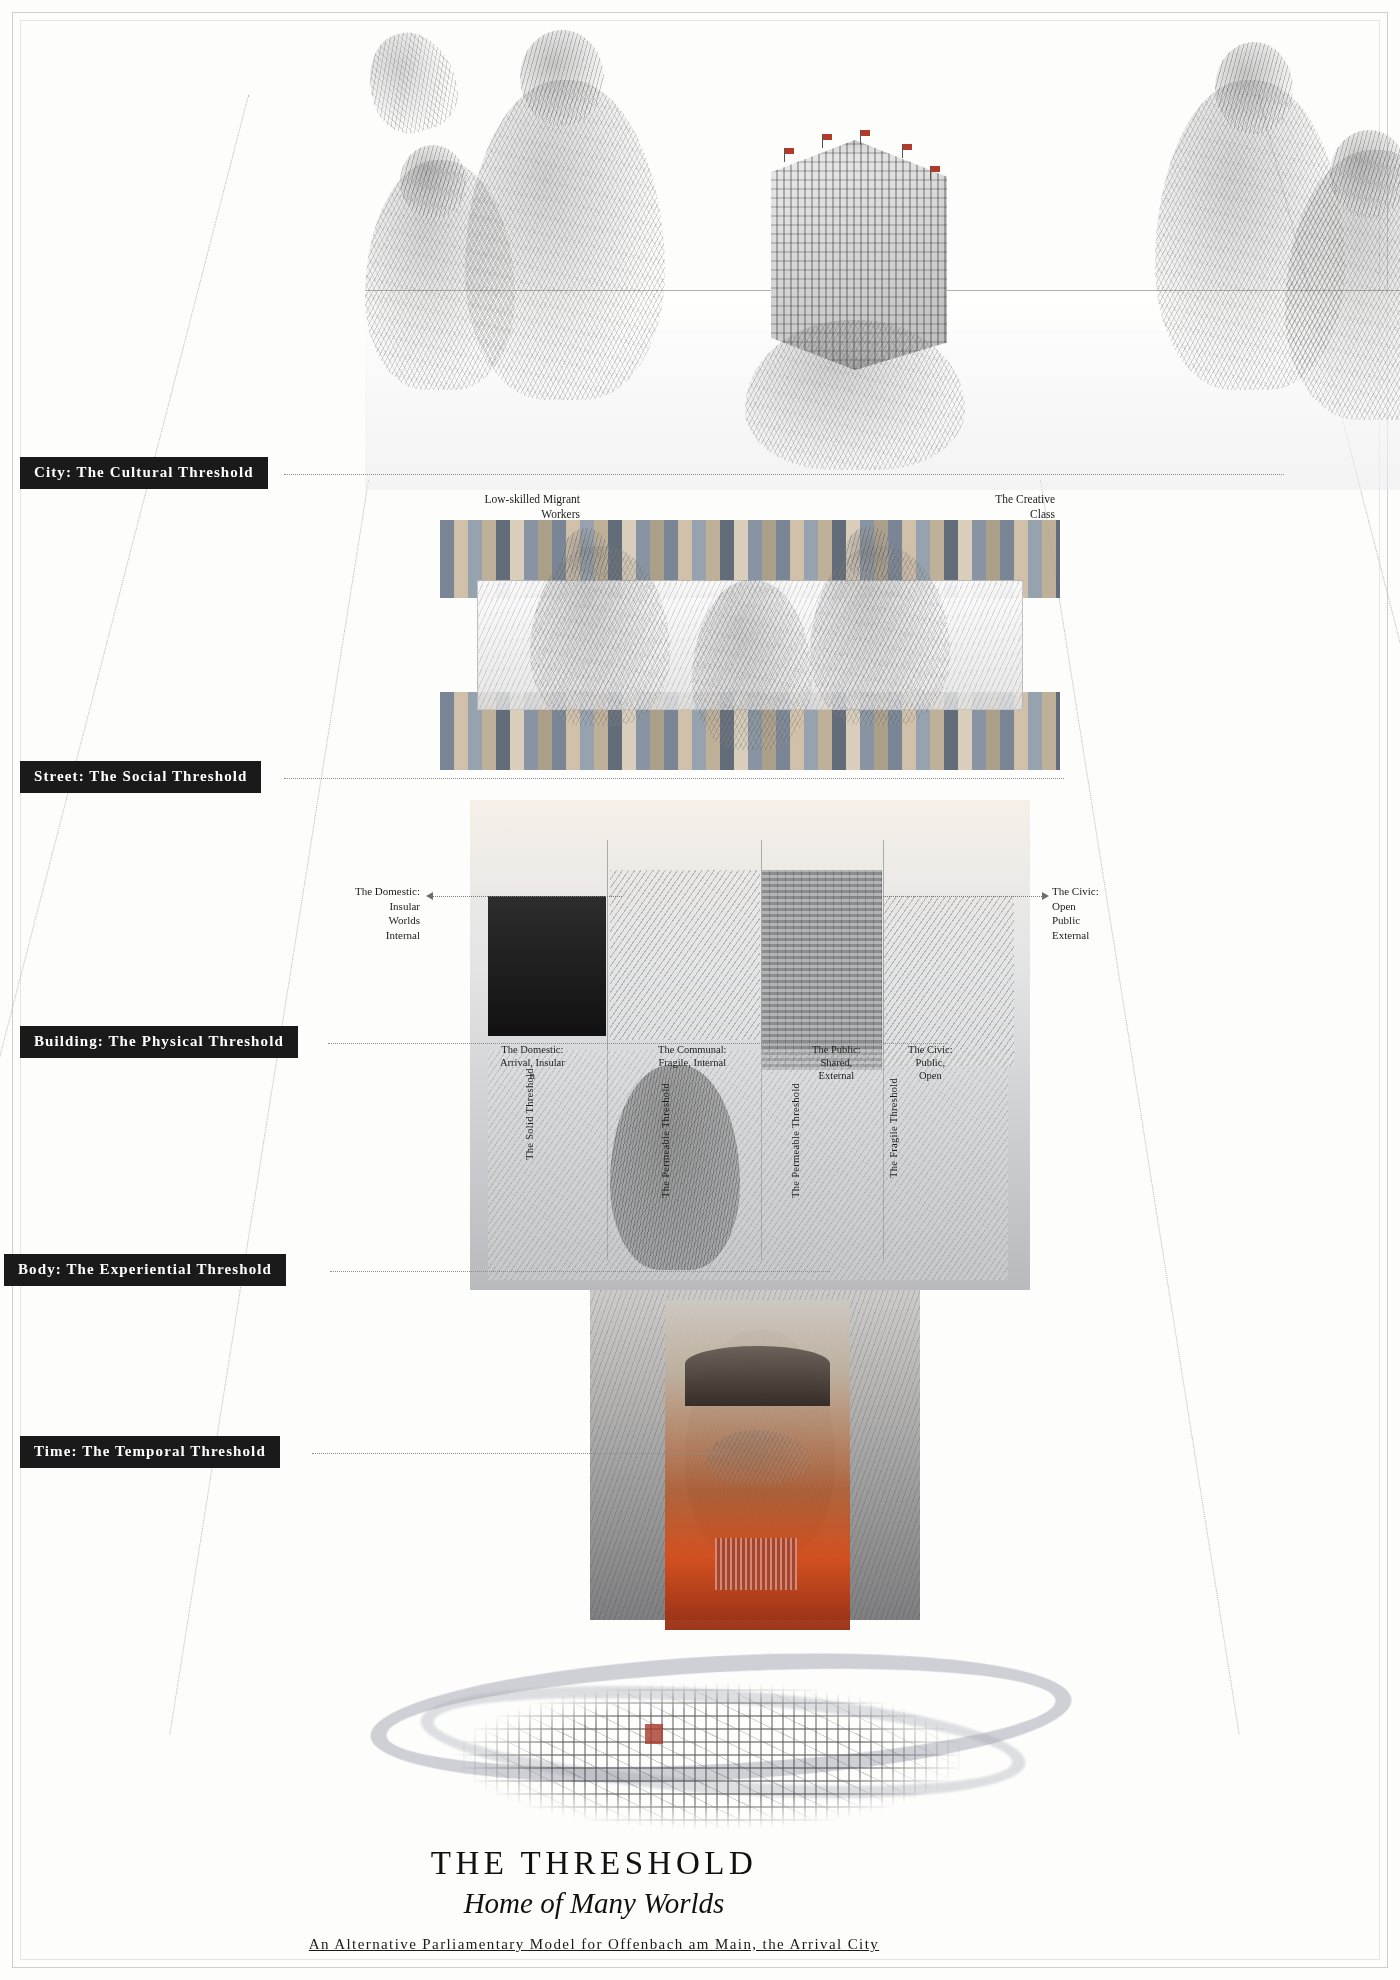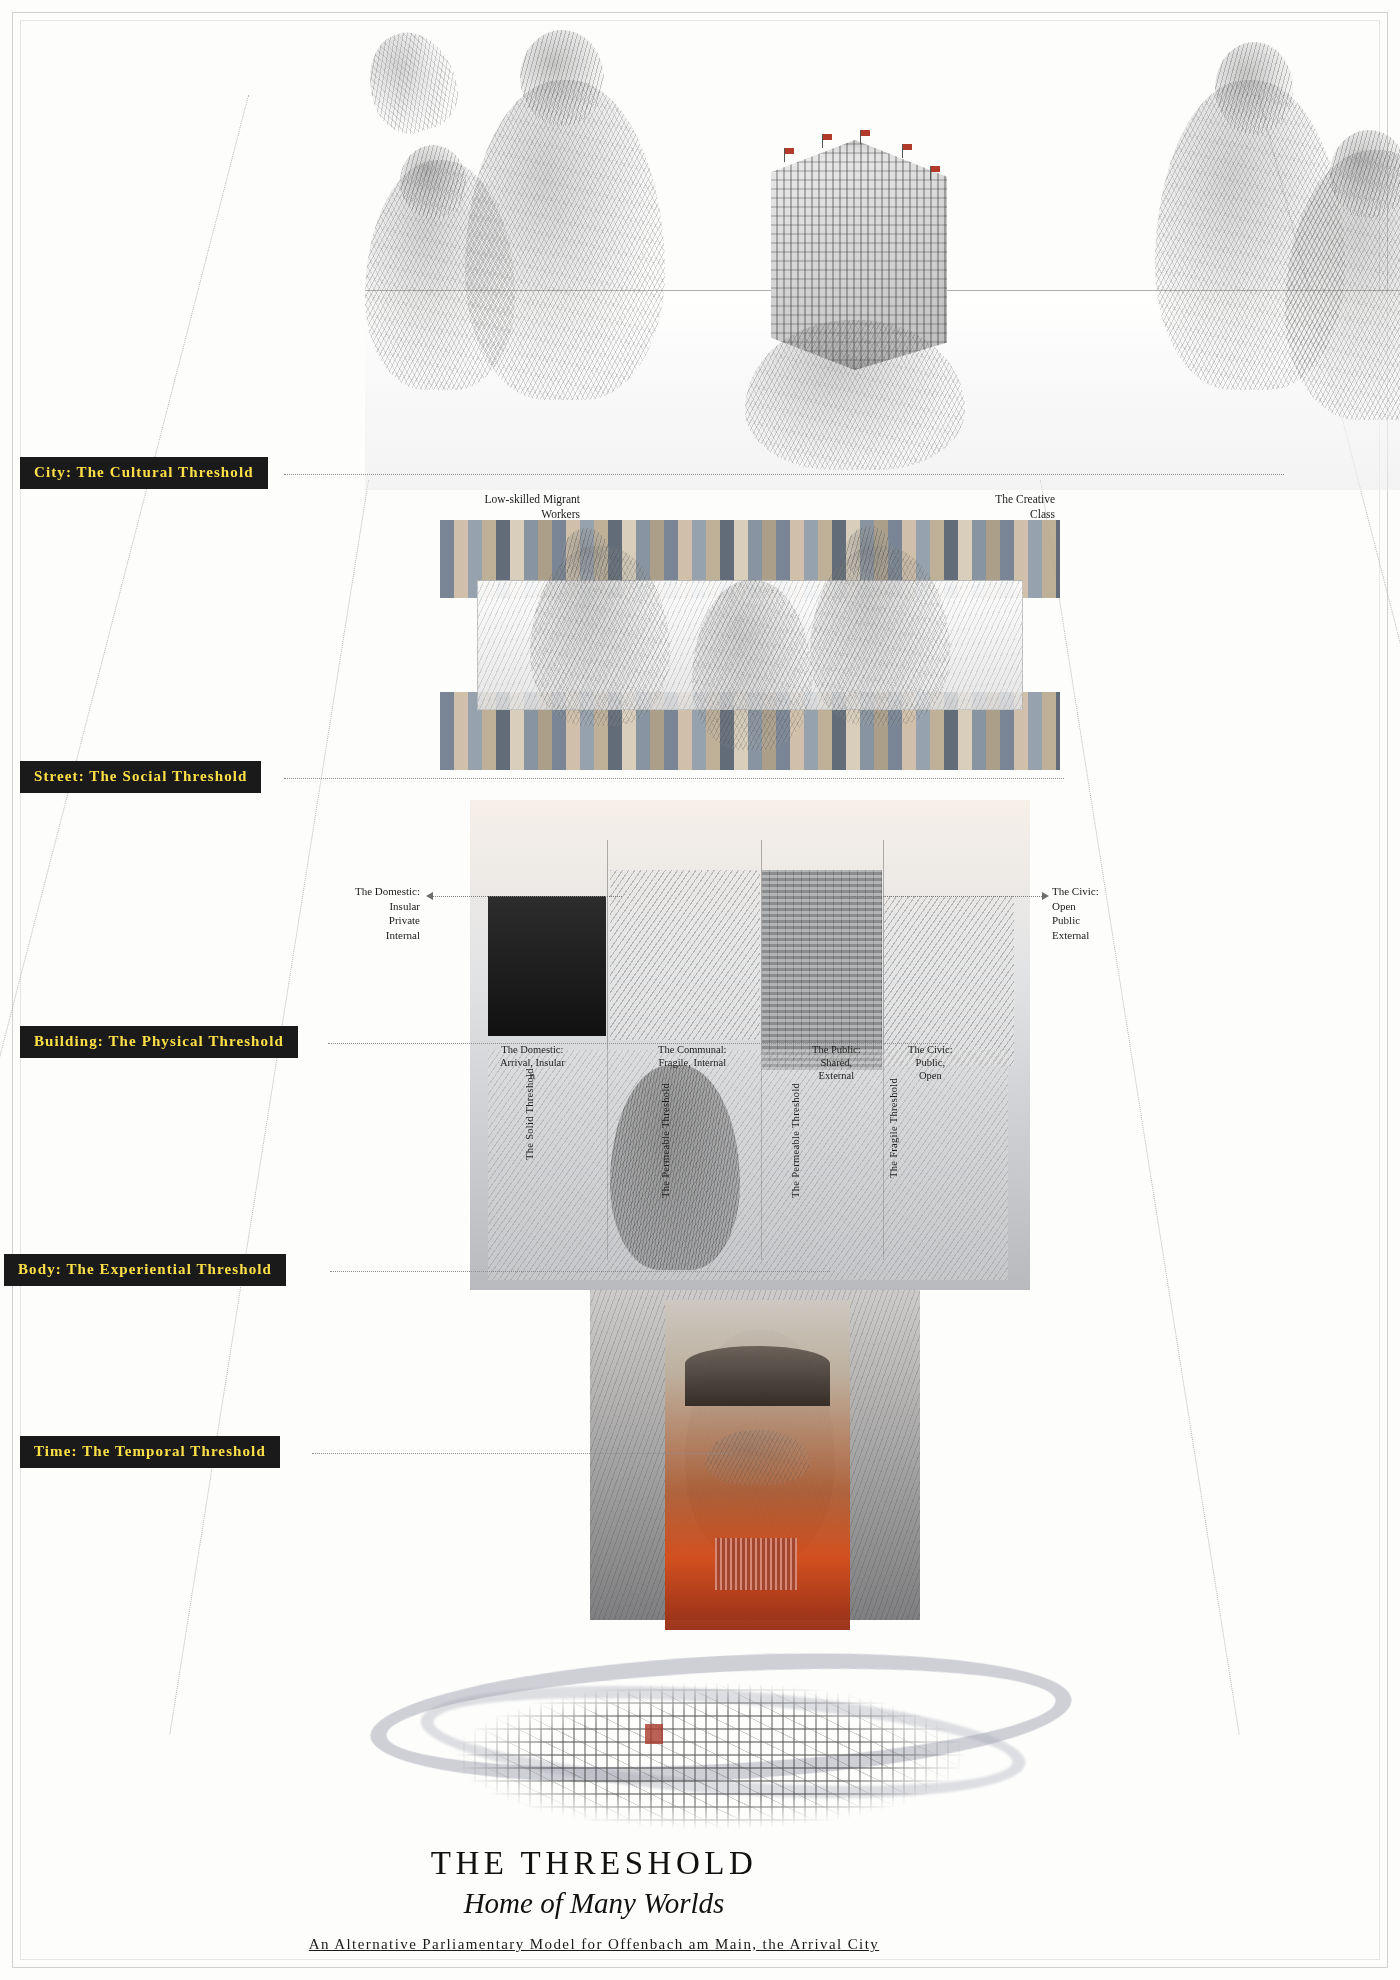--- a/index.html
+++ b/index.html
@@ -48,21 +48,21 @@
     position: absolute;
     border-left: 1px dotted #b9b9b9;
     transform-origin: top left;
     pointer-events: none;
   }
 
   
   .level-label {
     position: absolute;
     background: #1a1a1a;
-    color: #fde047;
+    color: #ffffff;
     font-family: "Liberation Serif", serif;
     font-size: 15px;
     font-weight: bold;
     letter-spacing: 1.1px;
     padding: 7px 14px 8px 14px;
     white-space: nowrap;
     box-sizing: border-box;
   }
   .level-leader {
     position: absolute;
@@ -429,21 +429,21 @@
     <div class="bld-cell" style="left:412px; top:40px; width:1px; height:420px;"></div>
 
     <div class="body-figure" style="left:140px; top:265px; width:130px; height:205px;"></div>
 
     <div class="bld-hatch" style="left:18px; top:250px; width:520px; height:230px; opacity:0.55;"></div>
   </div>
 
   <div class="side-note left" style="left:300px; top:884px; width:120px;">
     <div>The Domestic:</div>
     <div>Insular</div>
-    <div>Private</div>
+    <div>Worlds</div>
     <div>Internal</div>
   </div>
   <div class="side-note right" style="left:1052px; top:884px; width:120px;">
     <div>The Civic:</div>
     <div>Open</div>
     <div>Public</div>
     <div>External</div>
   </div>
   <div class="arrow-line" style="left:432px; top:896px; width:190px;"></div>
   <div class="arrow-head left" style="left:426px; top:892px;"></div>

